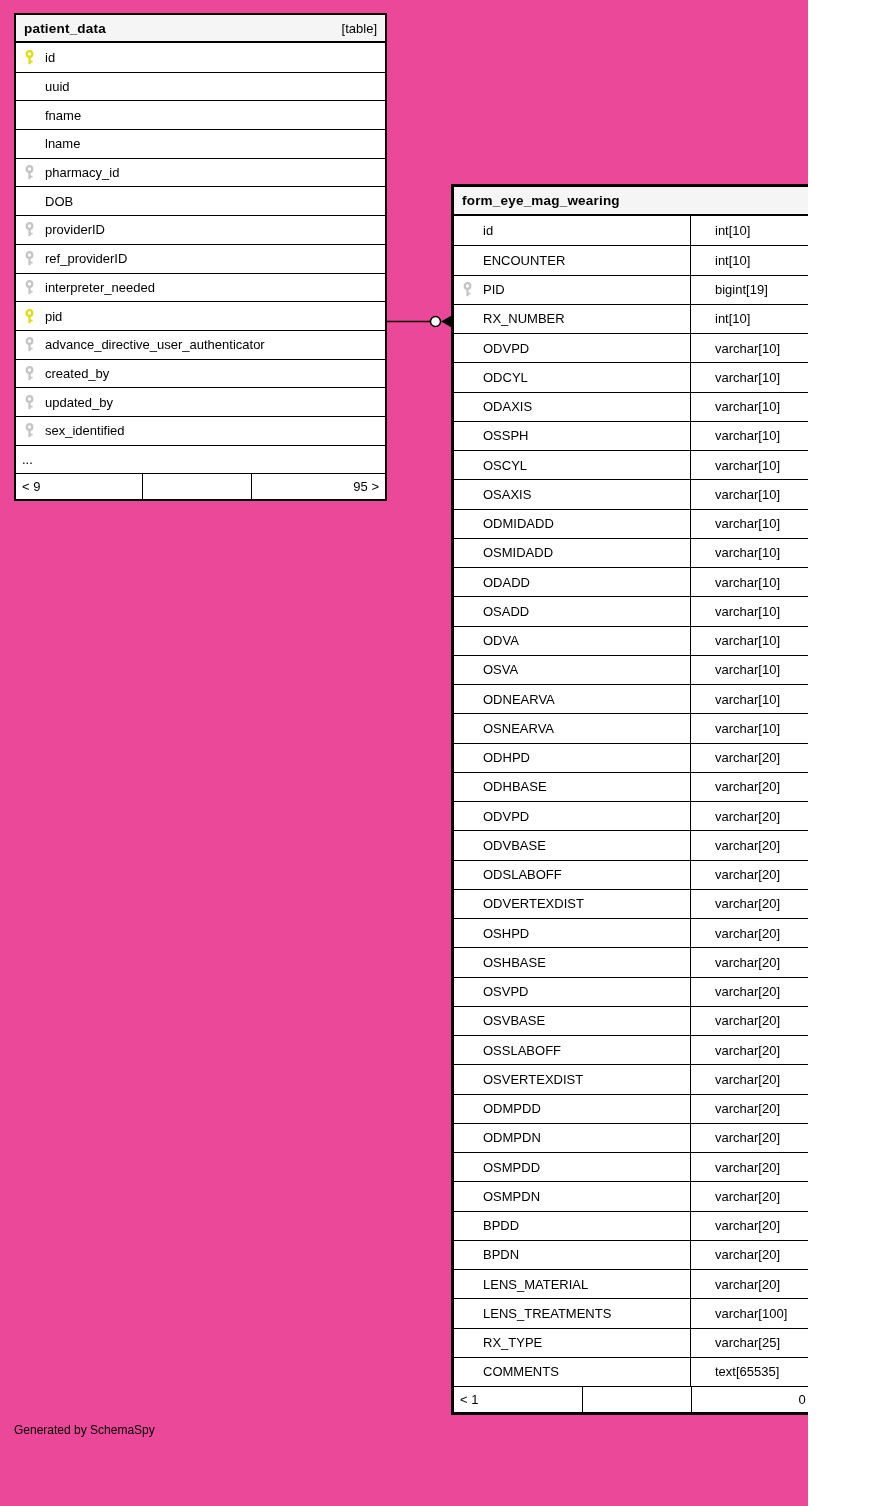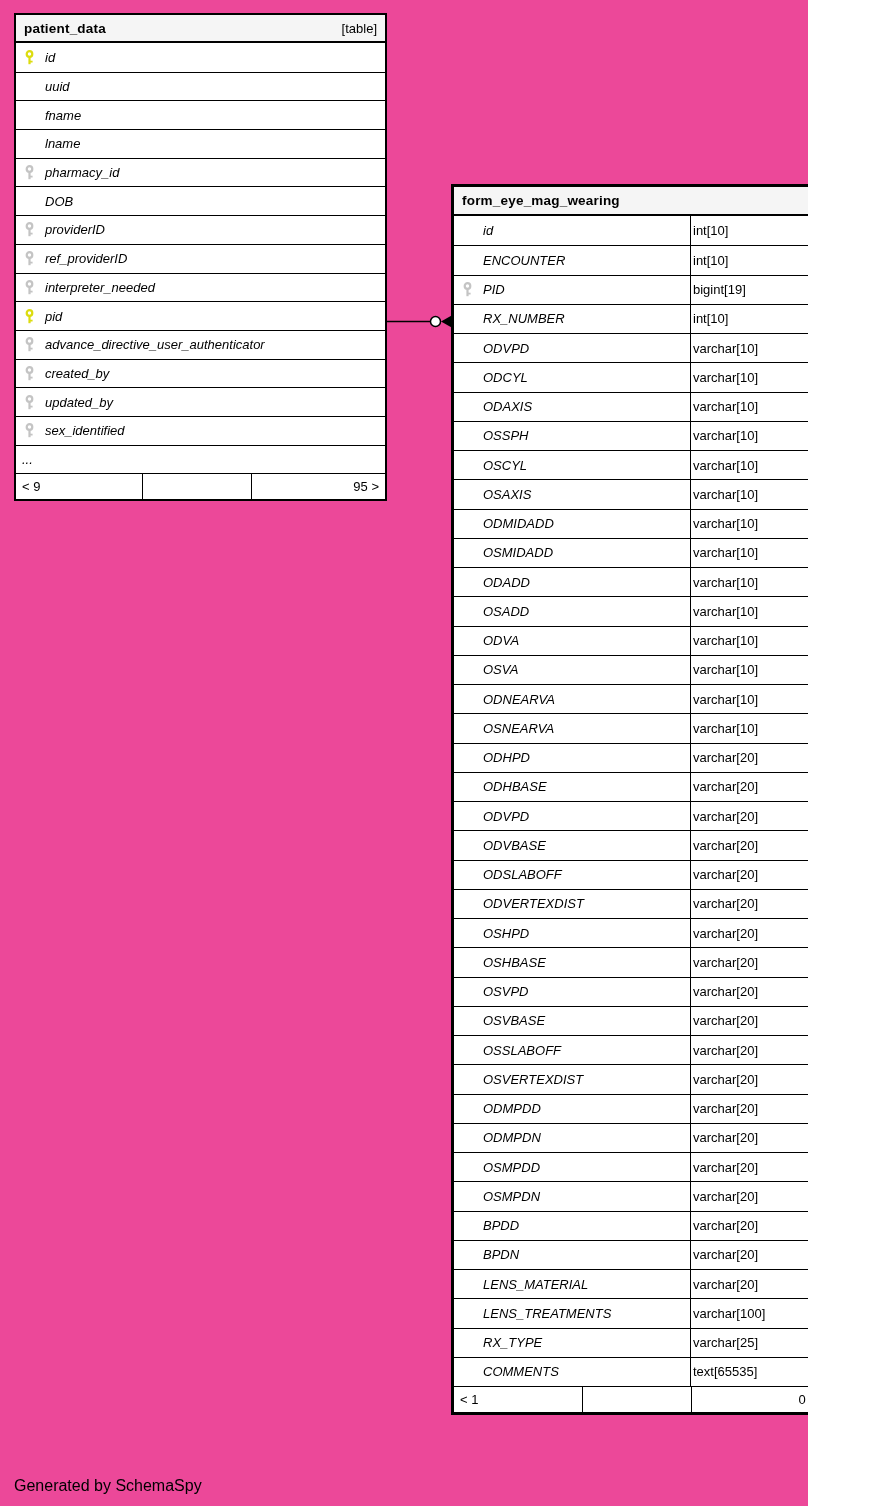--- a/index.html
+++ b/index.html
@@ -20,41 +20,41 @@
   .ttag  { font-size: 13px; }
 
   .row { display: flex; align-items: center; }
   .row + .row { border-top: 1.5px solid var(--line); }
   .patient-rows .row { height: 28.7px; }
   .form-rows .row { height: 29.25px; }
 
   .namecell { display: flex; align-items: center; padding-left: 9px; flex: 0 0 auto; }
   .form-rows .namecell { width: 236px; }
   .keyicon { width: 9px; height: 15px; margin-right: 11px; flex: 0 0 auto; display: inline-block; }
-  .colname { font-size: 13px; white-space: nowrap; font-style: italic; }
+  .colname { font-size: 13px; white-space: nowrap; }
   .row.ellipsis .namecell { padding-left: 6px; }
   .typecell {
     flex: 1 1 auto; align-self: stretch; display: flex; align-items: center;
-    border-left: 1.5px solid var(--line); padding-left: 2px; font-size: 13px;
+    border-left: 1.5px solid var(--line); padding-left: 24px; font-size: 13px;
   }
 
   .bodywrap { display: flex; }
   .leftcol { width: 369px; flex: 0 0 auto; }
   .rail { flex: 1 1 auto; border-left: 1.5px solid var(--line); }
 
   .tfoot { display: flex; border-top: 1.5px solid var(--line); height: 26px; font-size: 13px; }
   .fcell { display: flex; align-items: center; }
   .fcell.prev { width: 126px; padding-left: 6px; }
   .dbtable.focus .fcell.prev { width: 128px; }
   .fcell.mid { width: 110px; border-left: 1.5px solid var(--line); border-right: 1.5px solid var(--line); }
   .fcell.next { flex: 1; justify-content: flex-end; padding-right: 6px; }
 
   .connector { position: absolute; left: 385px; top: 309px; }
 
-  .credit { position: absolute; left: 14px; top: 1477px; font-size: 16px; }
+  .credit { position: absolute; left: 14px; top: 1423px; font-size: 12px; }
 </style>
 </head>
 <body>
 
 <div class="canvas">
 
   <div class="dbtable" style="left:14px; top:13px; width:373px;">
     <div class="thead">
       <span class="tname">patient_data</span>
       <span class="ttag">[table]</span>

